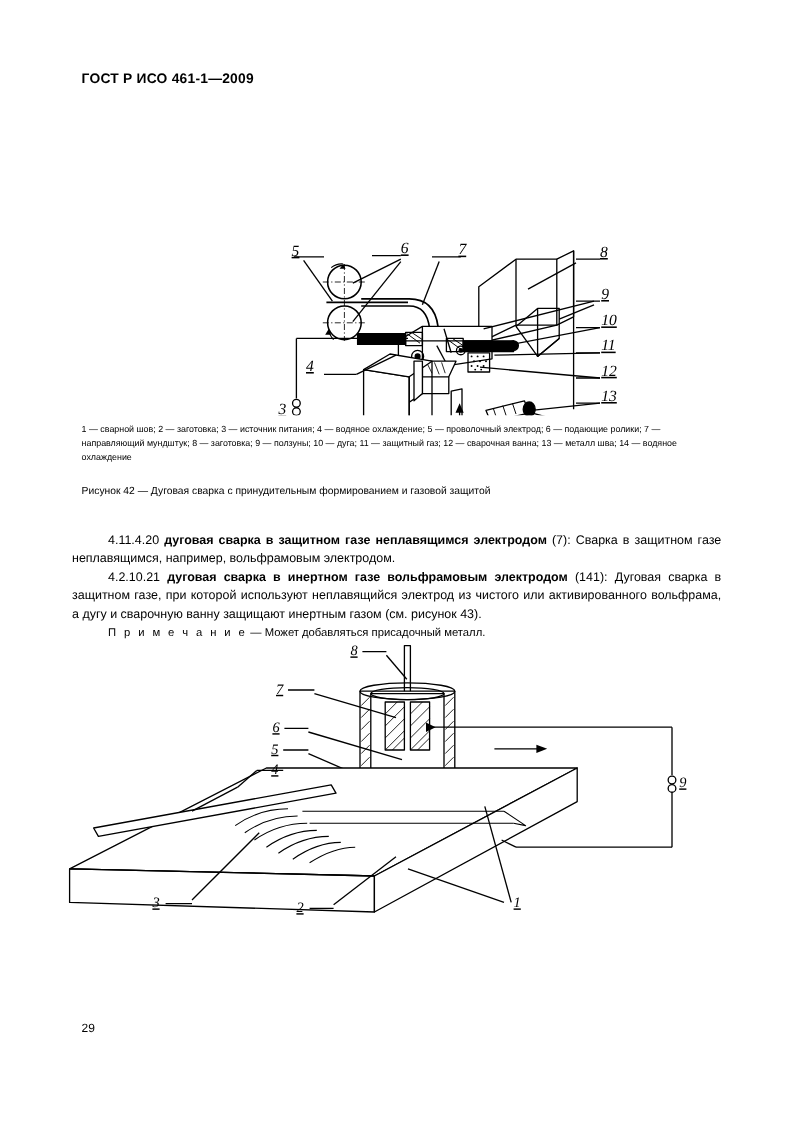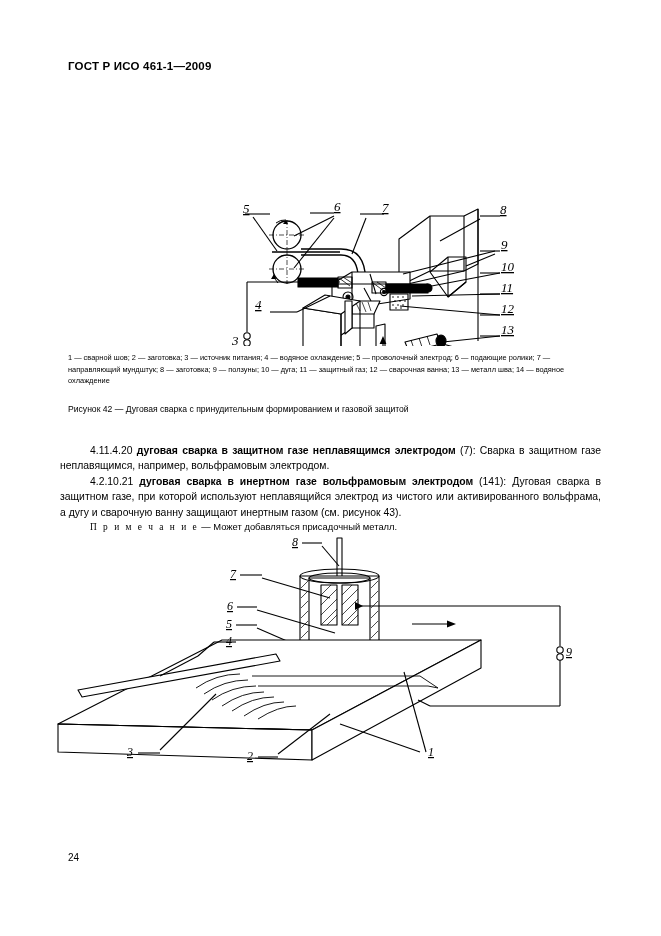--- a/index.html
+++ b/index.html
@@ -38,21 +38,21 @@
     font-size:10.4px;line-height:15.3px;text-align:justify;
   }
   .body p{margin:0;text-indent:30px;}
   .body b{font-weight:bold;}
   #para1{top:443px;}
   #para2{top:474px;}
   .note{
     position:absolute;left:60px;width:541px;top:521px;
     font-size:9.4px;text-indent:30px;
   }
-  .sp{letter-spacing:2px;font-family:Liberation Serif, serif;}
+  .sp{letter-spacing:2px;}
 
   .pageno{
     position:absolute;left:68px;top:852px;font-size:10px;
   }
   svg{display:block;}
   .cn{font-family:"Liberation Serif", serif;font-style:italic;font-size:13px;}
   .cn2{font-family:"Liberation Serif", serif;font-style:italic;font-size:12px;}
 </style>
 </head>
 <body>
@@ -406,14 +406,14 @@
         <text x="226" y="117" text-decoration="underline">4</text>
         <text x="566" y="128" text-decoration="underline">9</text>
         <text x="127" y="228" text-decoration="underline">3</text>
         <text x="247" y="232" text-decoration="underline">2</text>
         <text x="428" y="228" text-decoration="underline">1</text>
       </g>
     </svg>
   </div>
 
 
-  <div class="pageno">24</div>
+  <div class="pageno">29</div>
 </div>
 
 </body></html>

